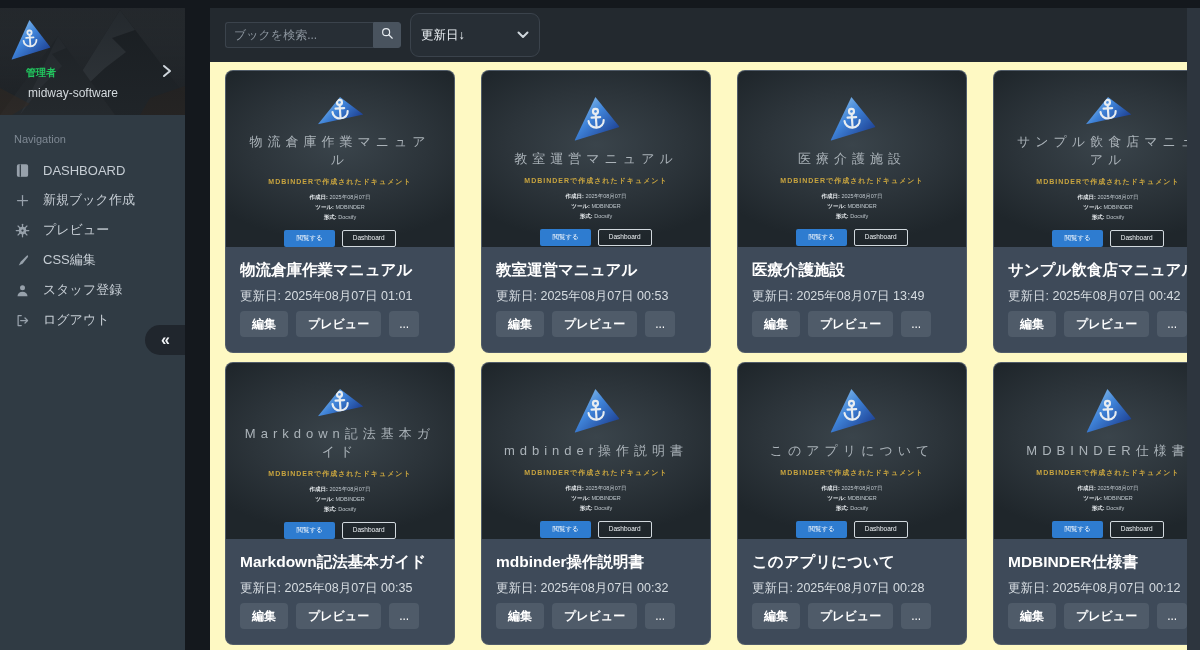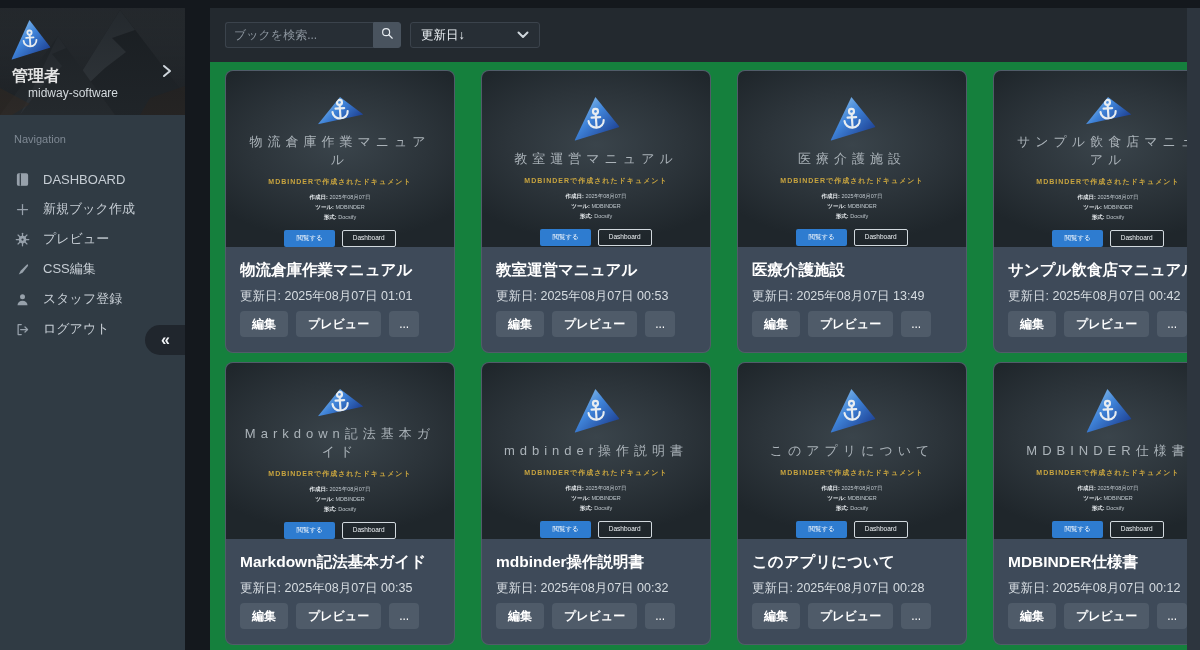--- a/index.html
+++ b/index.html
@@ -13,43 +13,43 @@
   
   .sidebar { position:absolute; left:0; top:8px; width:185px; height:642px; background:#303b44; }
   .side-header { position:relative; height:107px; overflow:hidden; background:#2a2e33; }
   .side-header svg.mountains { position:absolute; inset:0; }
   .side-header .shade { position:absolute; inset:0; background:linear-gradient(180deg, rgba(16,20,24,.55), rgba(16,20,24,.25)); }
   .logo-tri { position:absolute; left:10px; top:12px; width:40px; height:40px;
       background:linear-gradient(140deg,#a8d7f2 0%,#3f83d8 45%,#142e80 100%);
       clip-path:polygon(52% 0%, 0% 96%, 100% 72%);
       display:flex; align-items:center; justify-content:center; transform:rotate(-4deg); }
   .logo-tri svg { margin-top:-2px; }
-  .user-name { position:absolute; left:12px; top:58px; font-size:16px; font-weight:bold; color:#e5e5e5; }
+  .user-name { position:absolute; left:26px; top:58px; font-size:10px; font-weight:bold; color:#22c55e; }
   .user-org  { position:absolute; left:28px; top:78px; font-size:12px; color:#d4dade; }
   .user-chevron { position:absolute; right:12px; top:56px; }
 
-  .nav-label { margin:18px 0 19px 14px; font-size:11px; color:#7e8893; }
+  .nav-label { margin:18px 0 10px 14px; font-size:11px; color:#7e8893; }
   .nav-item { display:flex; align-items:center; gap:13px; padding:7px 14px; height:30px; cursor:pointer; color:#c6cdd4; font-size:13px; }
   .nav-item .ic { width:16px; height:16px; flex:0 0 16px; display:flex; align-items:center; justify-content:center; }
   .collapse-pill { position:absolute; right:0; top:317px; width:40px; height:30px; background:#20262d;
       border-radius:15px 0 0 15px; display:flex; align-items:center; justify-content:center;
       color:#f2f5f8; font-size:16px; font-weight:bold; cursor:pointer; letter-spacing:-1px; }
 
   
-  .main { position:absolute; left:210px; top:8px; width:977px; height:642px; background:#15803d; }
+  .main { position:absolute; left:210px; top:8px; width:977px; height:642px; background:#fef9c3; }
   .right-strip { position:absolute; left:1187px; top:8px; width:13px; height:642px; background:#2d353e; }
 
   .toolbar { height:54px; background:#23292f; display:flex; align-items:center; padding-left:15px; }
   .search-group { display:flex; }
   .search-input { width:148px; height:26px; background:#272e35; border:1px solid #3b434c; border-right:none;
       border-radius:3px 0 0 3px; color:#e2e8ed; font-size:12px; padding:0 8px; outline:none; }
   .search-input::placeholder { color:#8c959e; }
   .search-btn { width:28px; height:26px; background:#49535e; border:1px solid #49535e; border-radius:0 3px 3px 0;
       display:flex; align-items:center; justify-content:center; cursor:pointer; }
-  .sort-select { margin-left:9px; width:130px; height:26px; background:#272e35; border:1px solid #3b434c; border-radius:3px;
+  .sort-select { margin-left:9px; width:130px; height:44px; background:#272e35; border:1px solid #3b434c; border-radius:9px;
       display:flex; align-items:center; justify-content:space-between; padding:0 10px; font-size:12.5px; color:#eaeff3; cursor:pointer; }
 
   
   .grid { display:grid; grid-template-columns:repeat(4,230px); gap:9px 26px; padding:8px 0 0 15px; }
   .card { width:230px; height:283px; border:1px solid rgba(255,255,255,.10); border-radius:8px; overflow:hidden; background:#3e4a59; }
 
   .thumb { position:relative; height:176px; cursor:pointer;
       background:radial-gradient(ellipse 70% 55% at 50% 42%, #3a444b 0%, #2c343a 55%, #1f262b 100%);
       display:flex; flex-direction:column; align-items:center; padding-top:26px; }
   .thumb .logo-tri2 { width:46px; height:44px;

